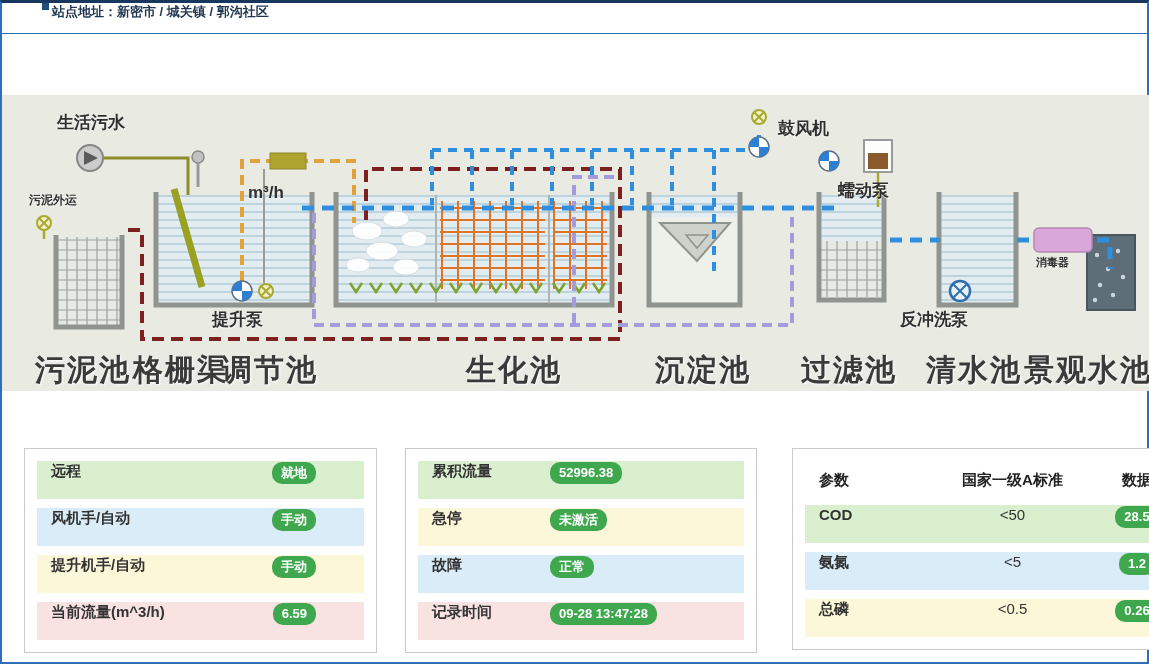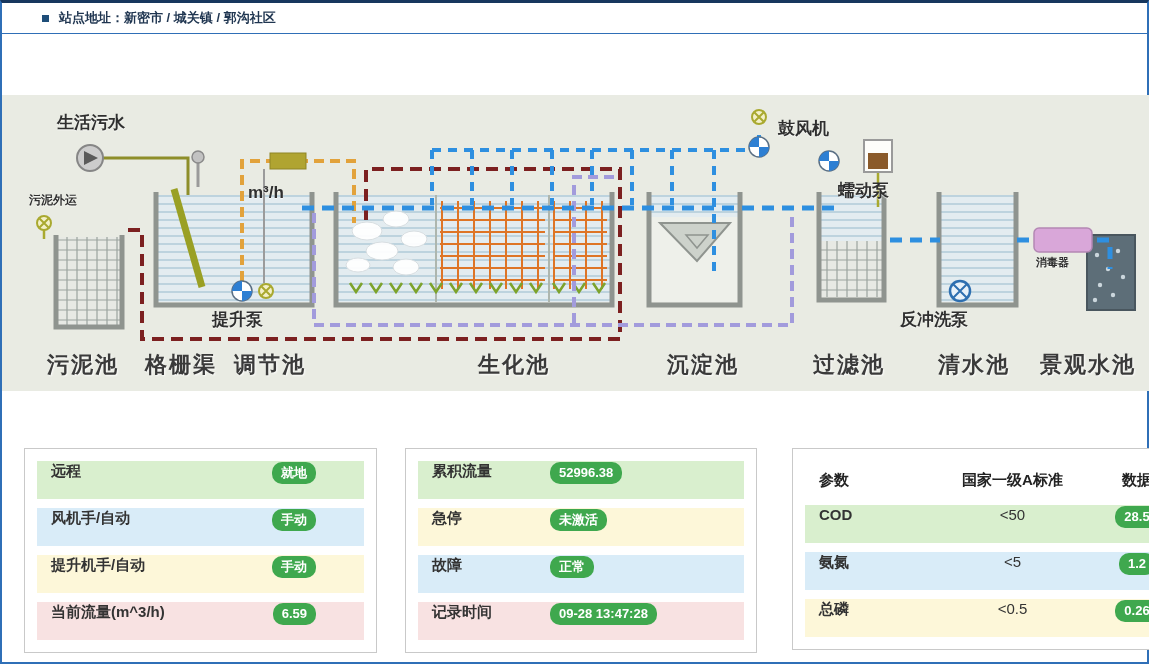--- a/index.html
+++ b/index.html
@@ -6,31 +6,31 @@
   html,body{margin:0;padding:0}
   body{width:1149px;height:664px;overflow:hidden;background:#fff;
        font-family:"Liberation Sans","DejaVu Sans",sans-serif}
   .page{position:relative;width:1149px;height:664px;background:#fff;
         border-top:3px solid var(--top-border,#17375e);
         border-left:2px solid var(--accent-blue,#3c7cc0);
         border-right:2px solid var(--accent-blue,#3c7cc0);
         border-bottom:2px solid var(--accent-blue,#3c7cc0)}
   .topbar{position:absolute;left:0;top:0;right:0;height:31px;background:#fff;
           border-bottom:1px solid var(--accent-blue,#2f6fb7);
-          display:flex;align-items:center;padding-left:40px;gap:10px}
+          display:flex;padding-left:40px;gap:3px}
   .bullet{width:7px;height:7px;background:#1f4e79;flex:0 0 auto}
   .site{font-size:13px;font-weight:bold;color:#1f3550}
   .diagram{position:absolute;left:0;top:92px;width:1149px;height:296px;
            background:var(--diagram-bg,#e9ebe3)}
   .diagram svg{position:absolute;left:0;top:0}
   .dlabel{position:absolute;font-weight:bold;color:#2f2f2f;font-size:17px;white-space:nowrap;
           text-shadow:0 1px 1px rgba(255,255,255,.75)}
   .dlabel.small{font-size:12px}
   .dlabel.tiny{font-size:11px}
-  .tname{position:absolute;top:255px;transform:translateX(-50%);font-size:22px;font-weight:bold;
+  .tname{position:absolute;top:255px;transform:translateX(-50%);font-size:30px;font-weight:bold;
          letter-spacing:2px;color:#3a3a3a;white-space:nowrap;
          text-shadow:1px 1px 2px rgba(255,255,255,.9)}
   .panel{position:absolute;top:445px;background:#fff;border:1px solid #c9c9c9;padding:12px}
   .p1{left:22px;width:353px}
   .p2{left:403px;width:352px}
   .p3{left:790px;width:408px}
   .prow{display:flex;align-items:flex-start;height:38px;padding:1px 14px;margin-bottom:9px}
   .prow:last-child{margin-bottom:0}
   .p1 .prow{justify-content:space-between;padding-right:48px}
   .p2 .prow{justify-content:flex-start}

